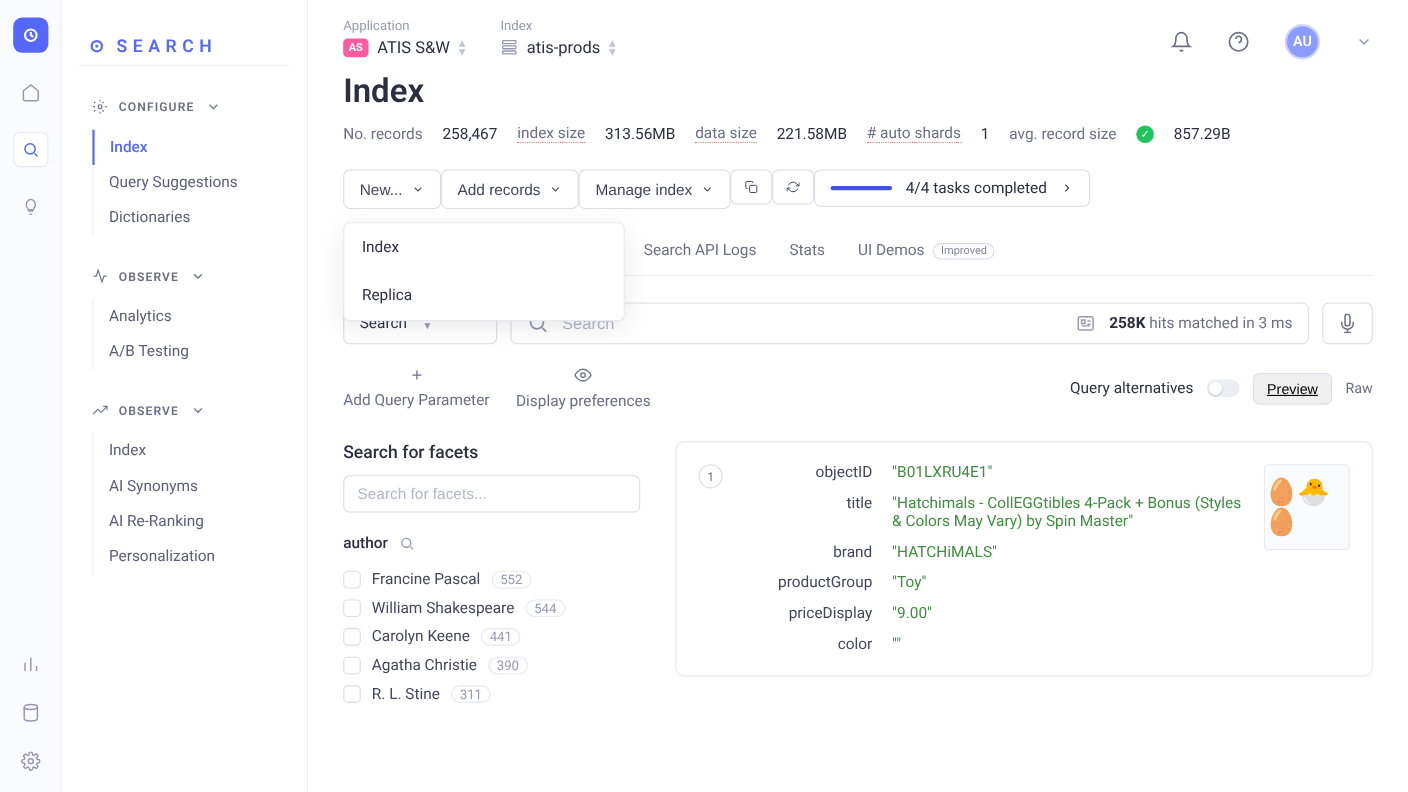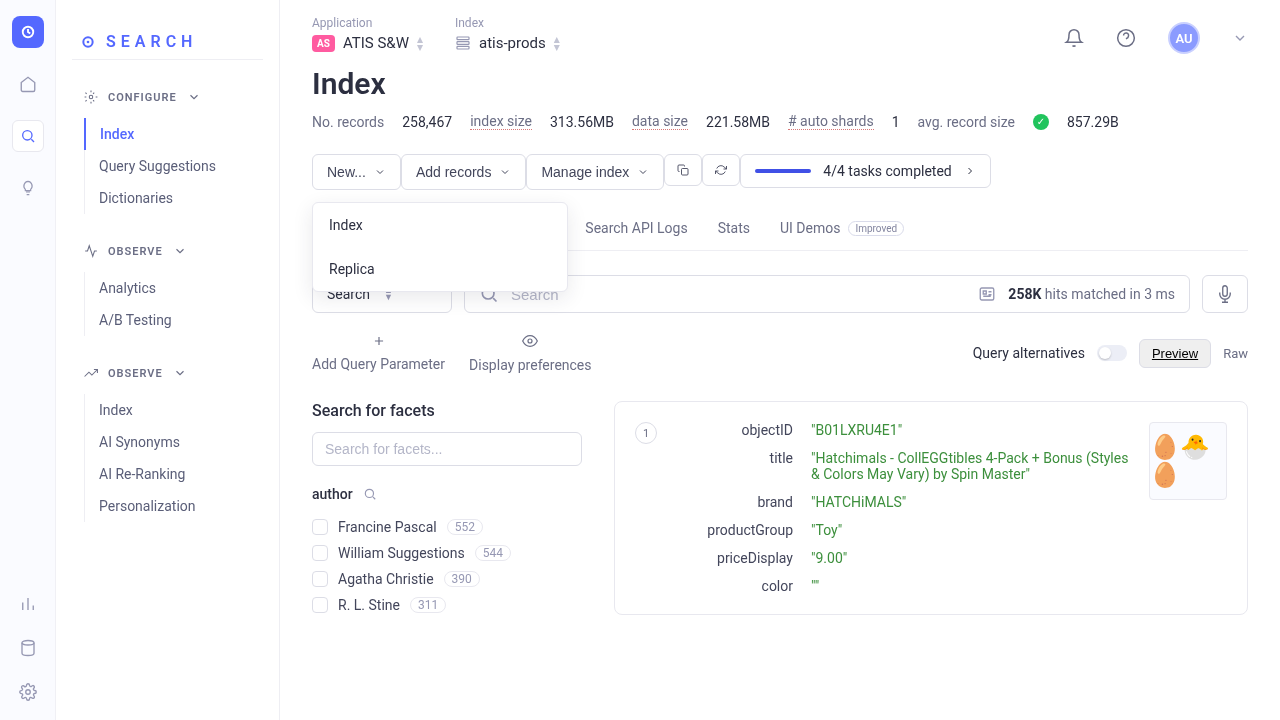--- a/index.html
+++ b/index.html
@@ -394,22 +394,27 @@
               </svg>
           </div>
           <div id="facet-list">
               <div class="facet-item">
                 <span class="facet-check"></span>
                 <span class="facet-label">Francine Pascal</span>
                 <span class="facet-count">552</span>
               </div>
               <div class="facet-item">
                 <span class="facet-check"></span>
-                <span class="facet-label">William Suggestions</span>
+                <span class="facet-label">William Shakespeare</span>
                 <span class="facet-count">544</span>
+              </div>
+              <div class="facet-item">
+                <span class="facet-check"></span>
+                <span class="facet-label">Carolyn Keene</span>
+                <span class="facet-count">441</span>
               </div>
               <div class="facet-item">
                 <span class="facet-check"></span>
                 <span class="facet-label">Agatha Christie</span>
                 <span class="facet-count">390</span>
               </div>
               <div class="facet-item">
                 <span class="facet-check"></span>
                 <span class="facet-label">R. L. Stine</span>
                 <span class="facet-count">311</span>

